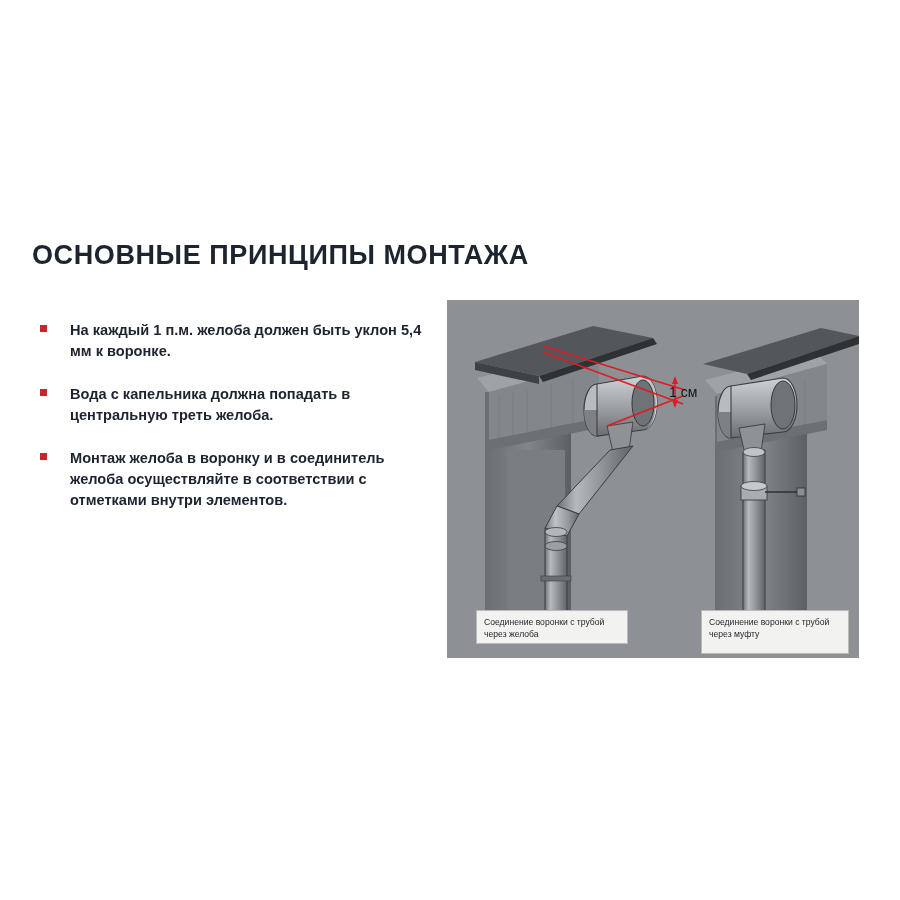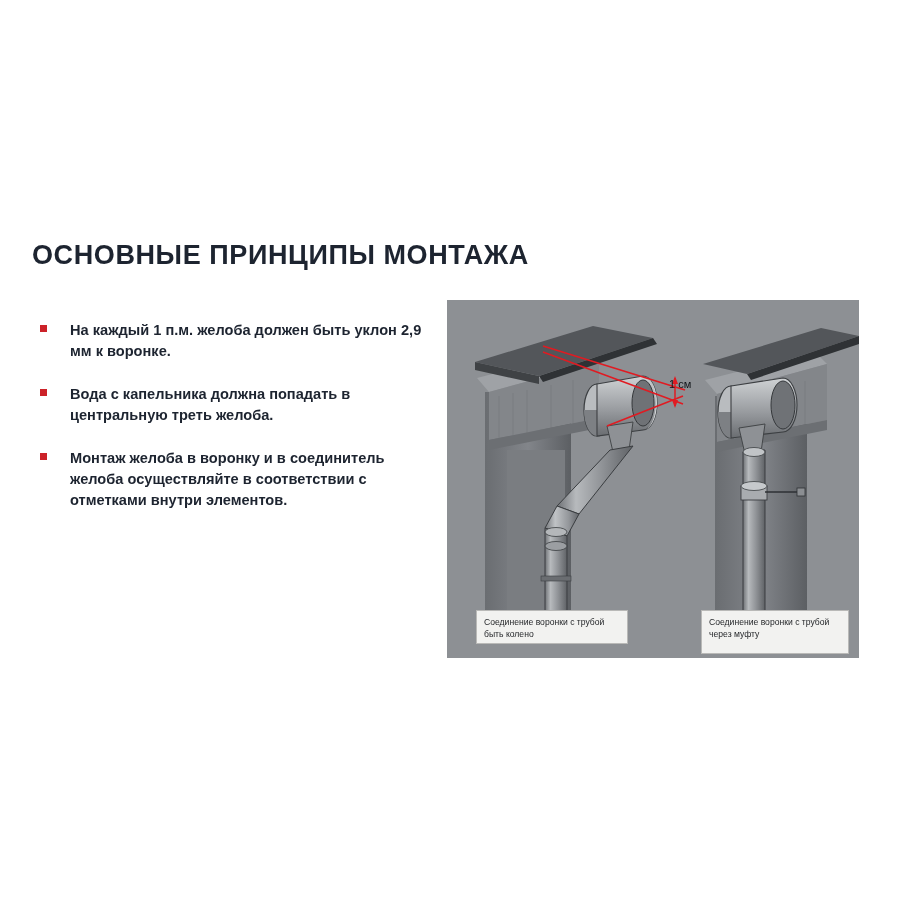--- a/index.html
+++ b/index.html
@@ -83,36 +83,36 @@
   }
   .caption.right {
     left: 254px;
     top: 310px;
     width: 148px;
     height: 44px;
   }
   .dim-label {
     position: absolute;
     left: 222px;
-    top: 78px;
-    font-size: 11px;
+    top: 84px;
+    font-size: 14px;
     color: #111418;
   }
 </style>
 </head>
 <body>
 
 <div class="slide">
 
   <div class="title">ОСНОВНЫЕ ПРИНЦИПЫ МОНТАЖА</div>
 
   <div class="bullets">
     <div class="bullet">
       <span class="marker"></span>
-      <span class="text">На каждый 1 п.м. желоба должен быть уклон 2,9 мм к воронке.</span>
+      <span class="text">На каждый 1 п.м. желоба должен быть уклон 5,4 мм к воронке.</span>
     </div>
     <div class="bullet">
       <span class="marker"></span>
       <span class="text">Вода с капельника должна попадать в центральную треть желоба.</span>
     </div>
     <div class="bullet">
       <span class="marker"></span>
       <span class="text">Монтаж желоба в воронку и в соединитель желоба осуществляйте в соответствии с отметками внутри элементов.</span>
     </div>
   </div>
@@ -214,17 +214,17 @@
       </g>
       <g stroke="#e01b22" stroke-width="1.5" fill="none">
         <line x1="228" y1="78" x2="228" y2="106"></line>
         <polygon points="228,76 225,84 231,84" fill="#e01b22" stroke="none"></polygon>
         <polygon points="228,108 225,100 231,100" fill="#e01b22" stroke="none"></polygon>
       </g>
     </svg>
 
     <div class="dim-label">1 см</div>
 
-    <div class="caption left">Соединение воронки с трубой быть колено</div>
+    <div class="caption left">Соединение воронки с трубой через желоба</div>
     <div class="caption right">Соединение воронки с трубой через муфту</div>
   </div>
 
 </div>
 
 </body></html>

